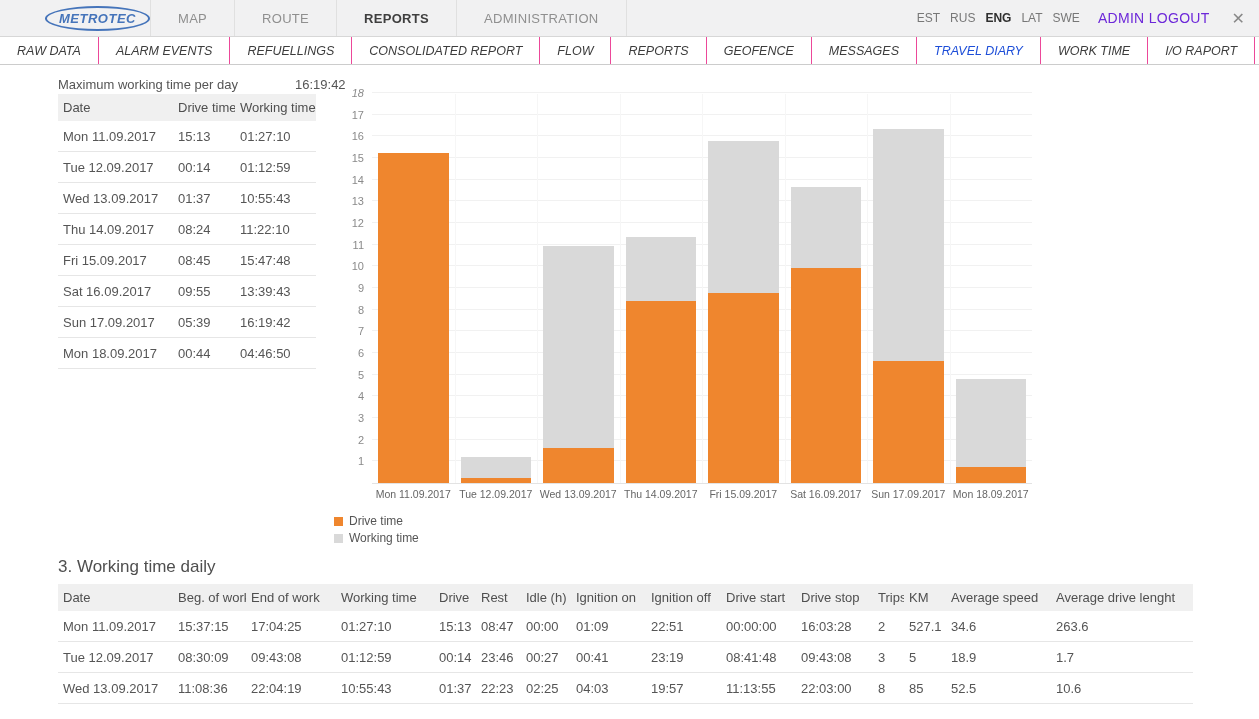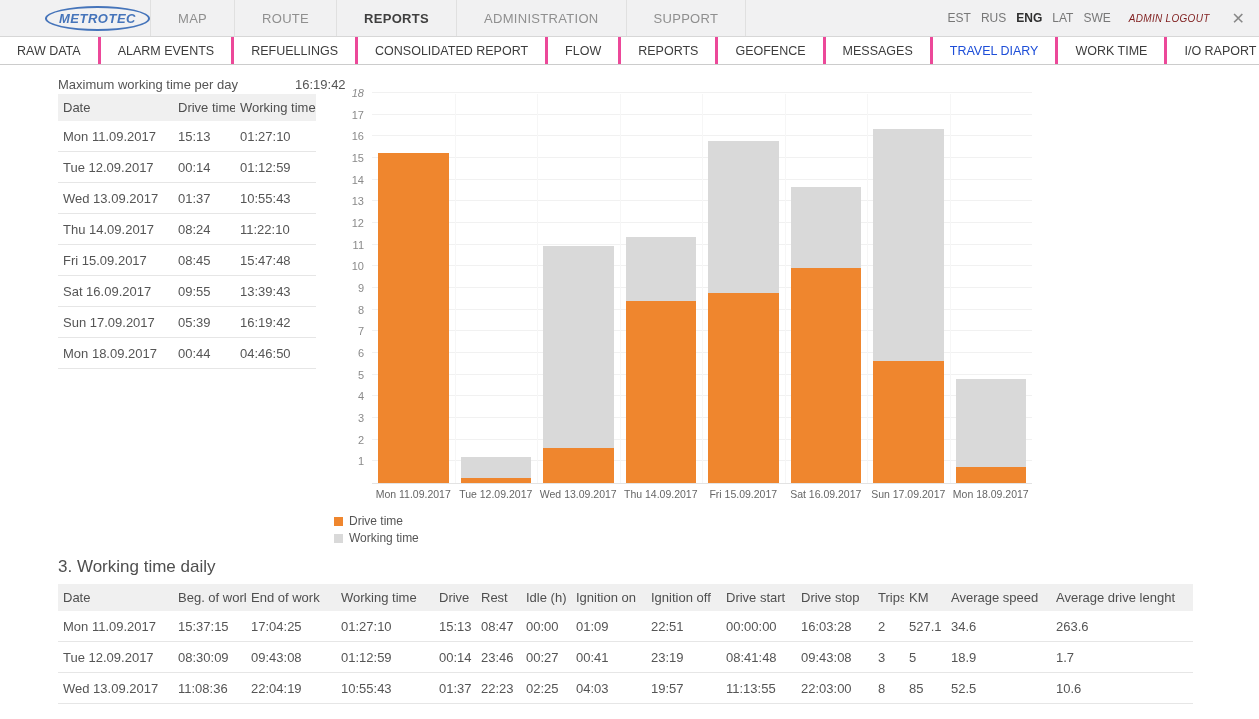--- a/index.html
+++ b/index.html
@@ -15,27 +15,27 @@
     letter-spacing:.5px; cursor:pointer; }
   .main-menu { display:flex; height:100%;text-align:center; }
   .nav-item { display:flex; align-items:center; padding:0 27px; font-size:13px;
     color:#8f8f8f; border-left:1px solid #e0e0e0; cursor:pointer; letter-spacing:.3px; }
   .nav-item:last-child { border-right:1px solid #e0e0e0; }
   .nav-item.active { color:#3f3f3f; font-weight:bold; }
   .topnav-right { margin-left:auto; display:flex; align-items:center; gap:10px;
     padding-right:14px; }
   .lang { font-size:12px; color:#777; cursor:pointer; }
   .lang.active { color:#2f2f2f; font-weight:bold; }
-  .logout { font-size:10px; color:#7f1d1d; margin-left:8px; cursor:pointer; letter-spacing:.3px;font-style:italic; }
+  .logout { font-size:14px; color:#6d28d9; margin-left:8px; cursor:pointer; letter-spacing:.3px; }
   .close-x { font-size:16px; color:#888; margin-left:12px; cursor:pointer; }
 
   
   .tabbar { height:28px; background:#fff; border-bottom:1px solid #ccc; display:flex; }
   .tab { display:flex; align-items:center; padding:0 17px; font-size:12.5px;
-    color:#3c3c3c; border-right:3px solid #ec4899; cursor:pointer; white-space:nowrap; }
+    color:#3c3c3c; border-right:1px solid #ec4899; cursor:pointer; white-space:nowrap;font-style:italic; }
   .tab.active { color:#1d4ed8; }
 
   
   .content { padding:12px 0 0 58px; }
   .summary-row { display:flex; font-size:13px; color:#555; }
   .summary-row .lbl { width:237px; }
   h2.section-title { font-size:17px; font-weight:normal; color:#4f4f4f;
     margin:9px 0 7px 0; }
 
   table.data { border-collapse:collapse; table-layout:fixed; font-size:13px; color:#555; }
@@ -69,21 +69,20 @@
 
 <header class="topnav">
   <div class="logo-wrap">
     <div class="logo">METROTEC</div>
   </div>
   <nav class="main-menu">
       <div class="nav-item">MAP</div>
       <div class="nav-item">ROUTE</div>
       <div class="nav-item active">REPORTS</div>
       <div class="nav-item">ADMINISTRATION</div>
-      <div class="nav-item">SUPPORT</div>
     </nav>
   <div class="topnav-right">
     <span style="display:flex;gap:10px;">
         <span class="lang">EST</span>
         <span class="lang">RUS</span>
         <span class="lang active">ENG</span>
         <span class="lang">LAT</span>
         <span class="lang">SWE</span>
       </span>
     <span class="logout">ADMIN LOGOUT</span>

